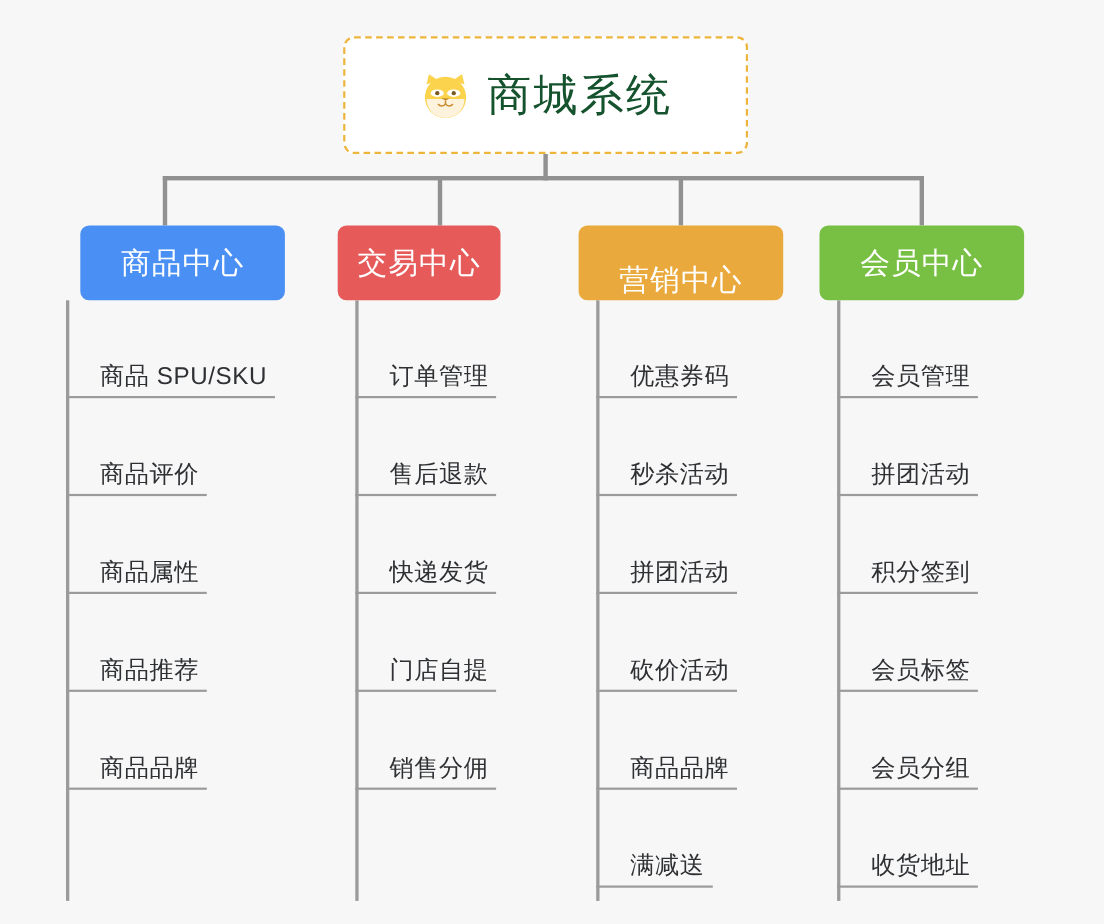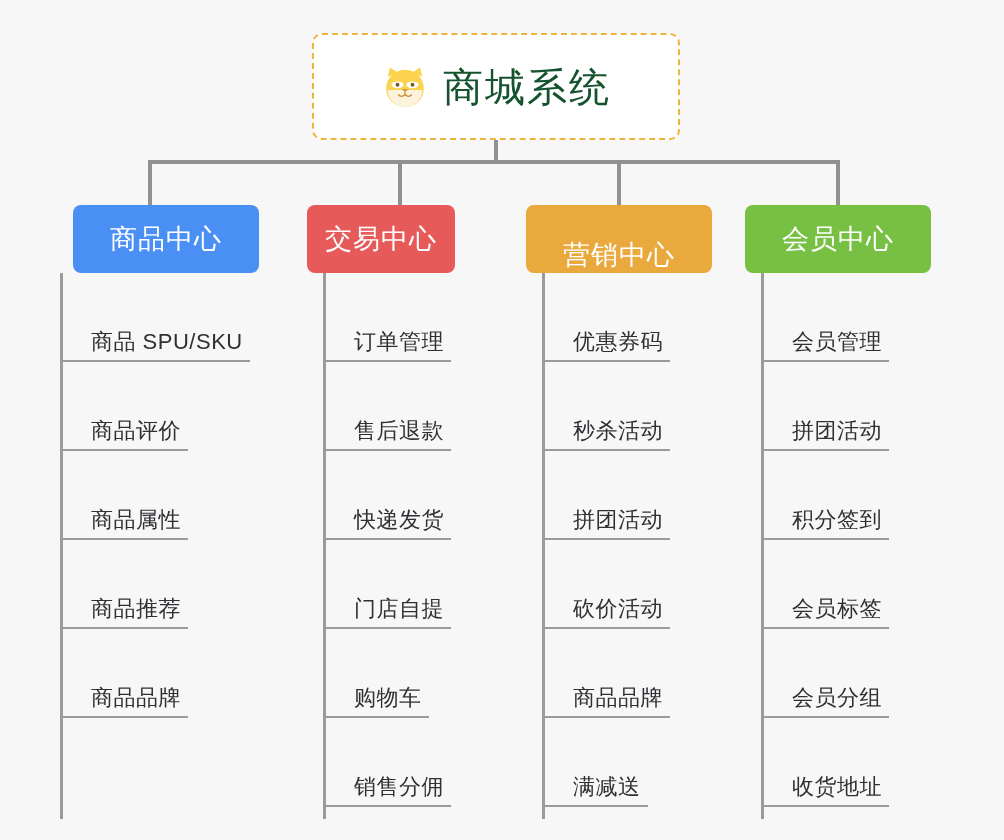--- a/index.html
+++ b/index.html
@@ -219,24 +219,20 @@
       </div>
     <div class="item">
         <span class="item-label">快递发货</span>
         <span class="item-rule" style="width: 128px;"></span>
       </div>
     <div class="item">
         <span class="item-label">门店自提</span>
         <span class="item-rule" style="width: 128px;"></span>
       </div>
     <div class="item">
-        <span class="item-label">购物车</span>
-        <span class="item-rule" style="width: 105.5px;"></span>
-      </div>
-    <div class="item">
         <span class="item-label">销售分佣</span>
         <span class="item-rule" style="width: 128px;"></span>
       </div>
   </div>
 
   <div class="column c3">
     <div class="spine"></div>
     <div class="item">
         <span class="item-label">优惠券码</span>
         <span class="item-rule" style="width: 128px;"></span>

